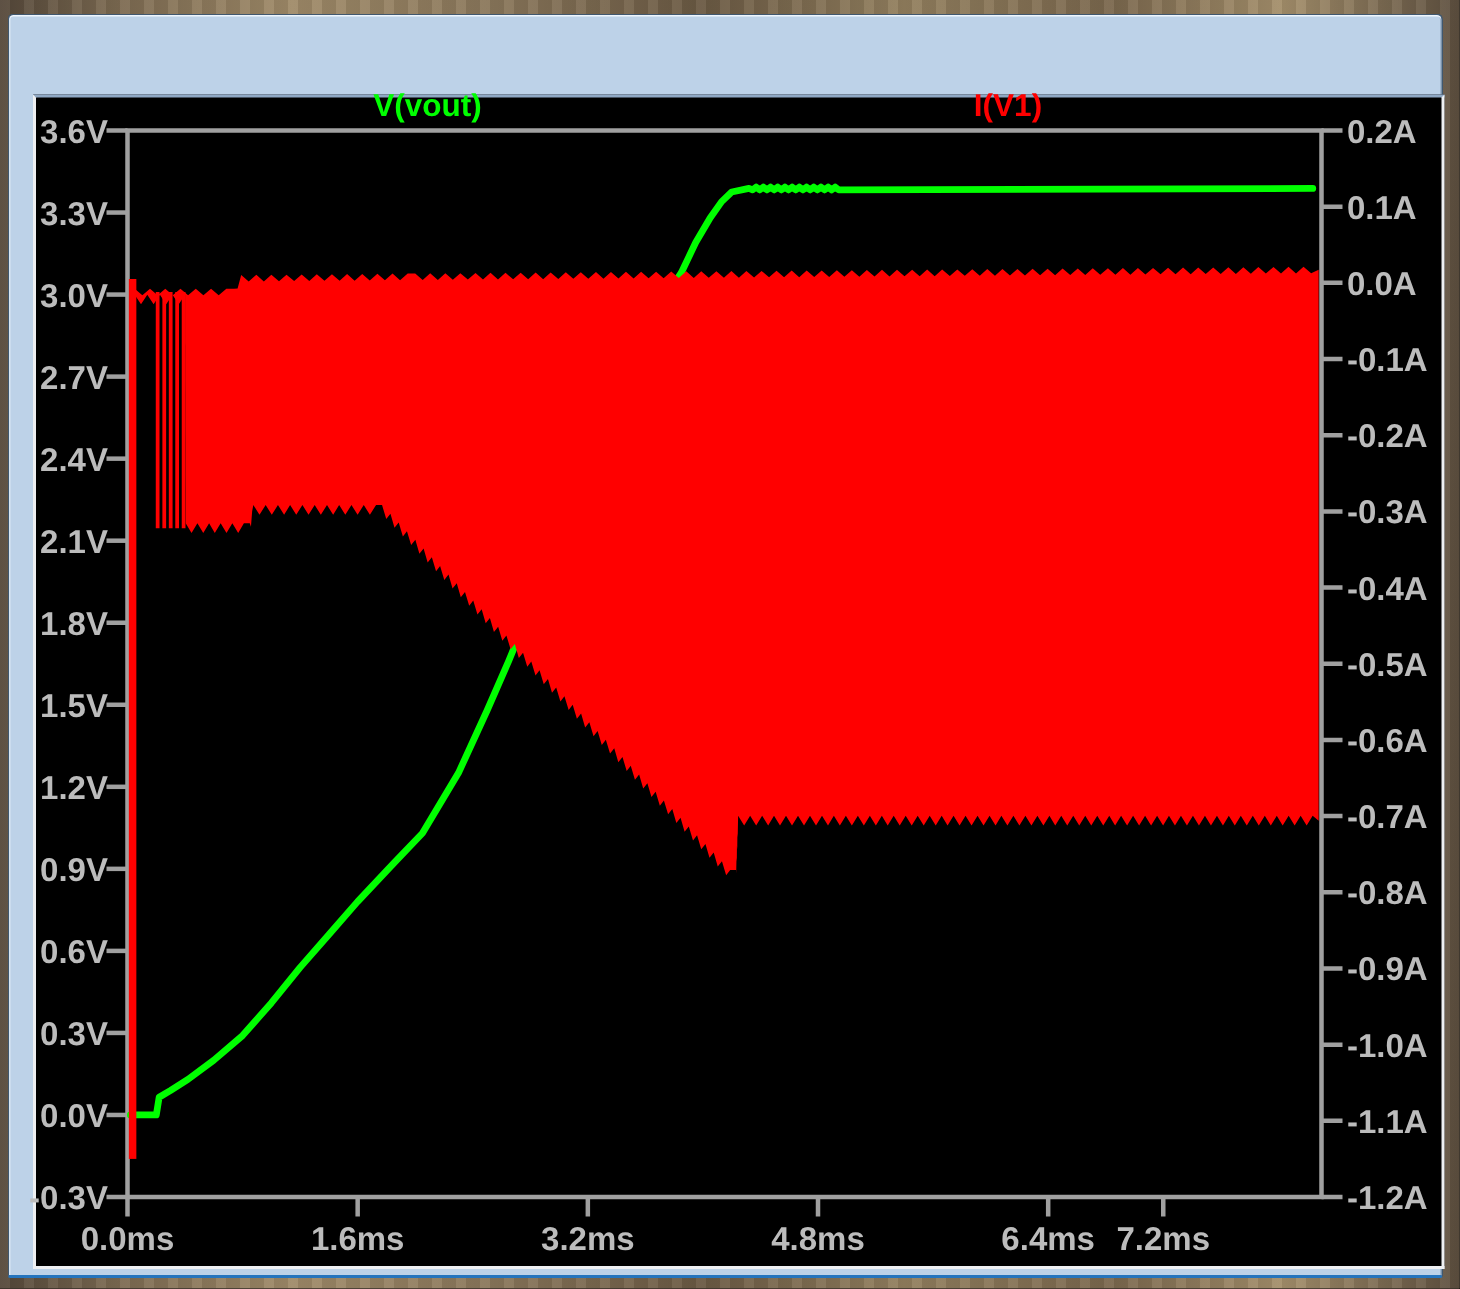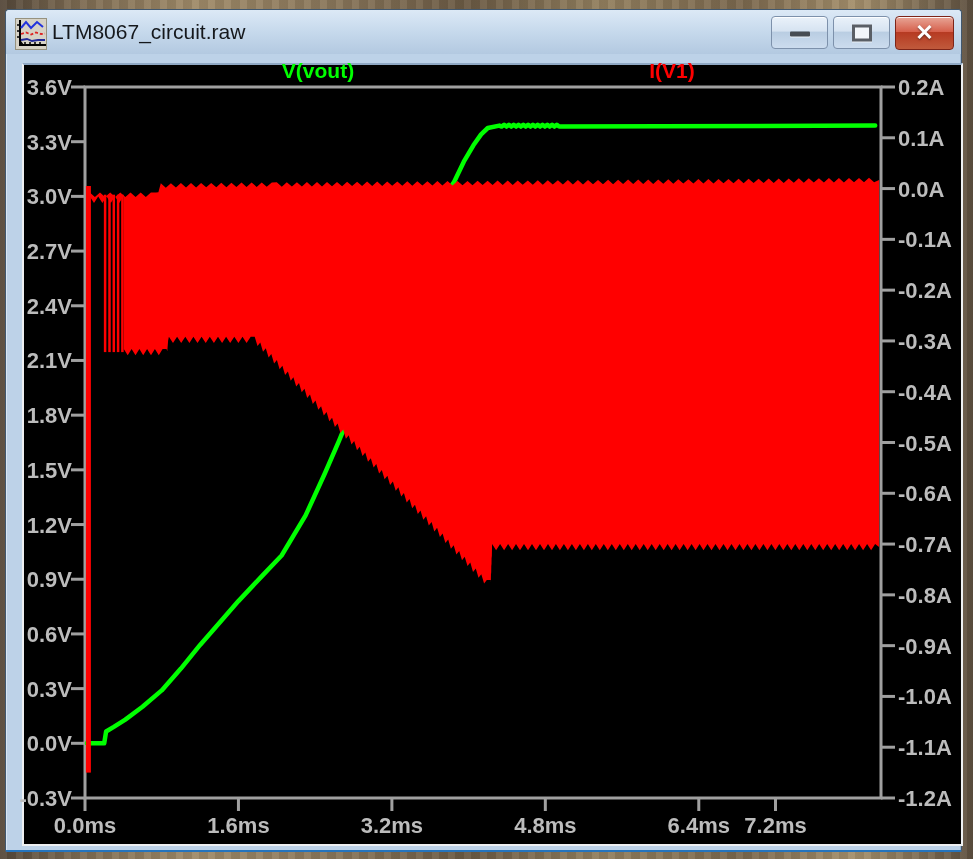--- a/index.html
+++ b/index.html
@@ -31,48 +31,28 @@
     width:14px;height:11px;border:3px solid #5a5f66;background:#f2f6fa;box-shadow:0 1px 0 rgba(255,255,255,.6);}
   .glyph-close{position:absolute;left:0;top:0;width:100%;height:100%;
     color:#fff;font-size:22px;font-weight:bold;text-align:center;line-height:32px;
     text-shadow:0 1px 2px rgba(0,0,0,.5);}
   .client{position:absolute;left:16px;top:53px;width:941px;height:783px;box-sizing:border-box;
     background:#000;border:2px solid #eef0f2;border-top:2px solid #8fa8c4;}
   #plot{position:absolute;left:18px;top:55px;width:937px;height:779px;overflow:visible;}
   #plot text{font:bold 22px "Liberation Sans",sans-serif;fill:#bcbcbc;}
   .trace-label{position:absolute;top:59px;transform:translateX(-50%);
     font-size:21px;font-weight:bold;white-space:nowrap;z-index:5;}
-  .trace-label.green{color:#00ff00;margin-left:33px;}
+  .trace-label.green{color:#00ff00;}
   .trace-label.red{color:#ff0000;}
 </style>
 </head>
 <body>
 
 <div id="screen">
   <div class="window">
-    <div class="titlebar">
-      <svg class="app-icon" viewBox="0 0 32 32">
-        <rect x="0.5" y="0.5" width="31" height="31" fill="#d6d2c6" stroke="#96927f"></rect>
-        <path d="M5 2 L5 27 L31 27" fill="none" stroke="#000" stroke-width="2"></path>
-        <path d="M5 23 L8 27 M10 24 L10 27 M15 24 L15 27 M20 24 L20 27 M25 24 L25 27 M5 7 L2 7 M5 13 L2 13 M5 19 L2 19" stroke="#000" stroke-width="1.5" fill="none"></path>
-        <path d="M6 10 L11 4 L16 10 L22 4 L28 9" fill="none" stroke="#2233dd" stroke-width="2"></path>
-        <path d="M6 16 L11 14.5 L16 16.5 L21 14.5 L26 16 L30 15.5" fill="none" stroke="#dd2222" stroke-width="1.8" stroke-dasharray="3 2"></path>
-        <path d="M6 22 L12 21 L17 23 L23 22 L30 22" fill="none" stroke="#222a99" stroke-width="1.8"></path>
-      </svg>
-      <span class="window-title">LTM8067_circuit.raw</span>
-      <div class="winbtn" id="btn-min">
-        <span class="glyph-min"></span>
-      </div>
-      <div class="winbtn" id="btn-max">
-        <span class="glyph-max"></span>
-      </div>
-      <div class="winbtn" id="btn-close">
-        <span class="glyph-close">✕</span>
-      </div>
-    </div>
 
     <div class="client"></div>
   </div>
 
   <span class="trace-label green" style="left:285px;">V(vout)</span>
   <span class="trace-label red" style="left:672px;text-align:center;">I(V1)</span>
 
   <svg id="plot" viewBox="18 55 937 779">
       <rect x="85" y="87" width="796" height="711" fill="none" stroke="#a0a0a0" stroke-width="3"></rect>
       <line x1="71" y1="87" x2="85" y2="87" stroke="#a0a0a0" stroke-width="3"></line>

